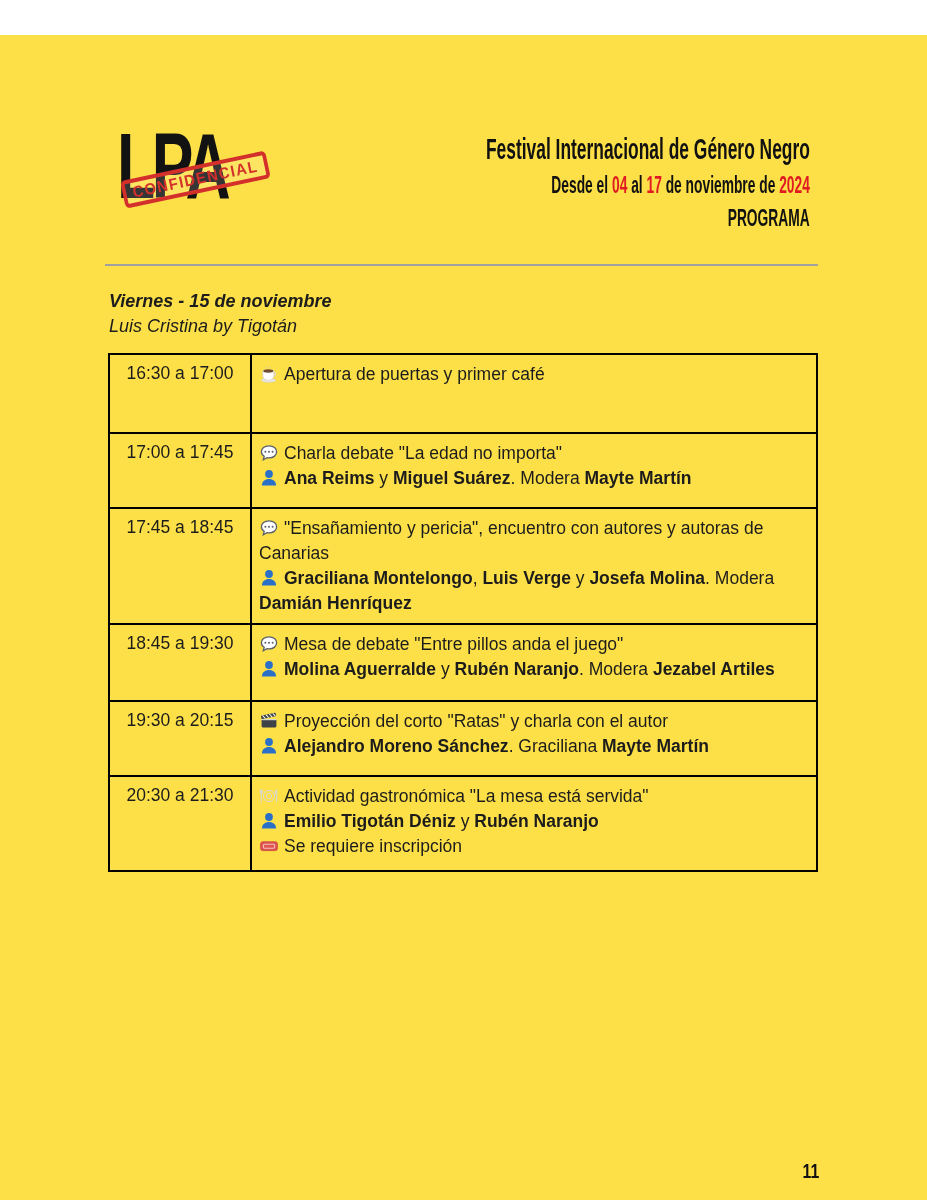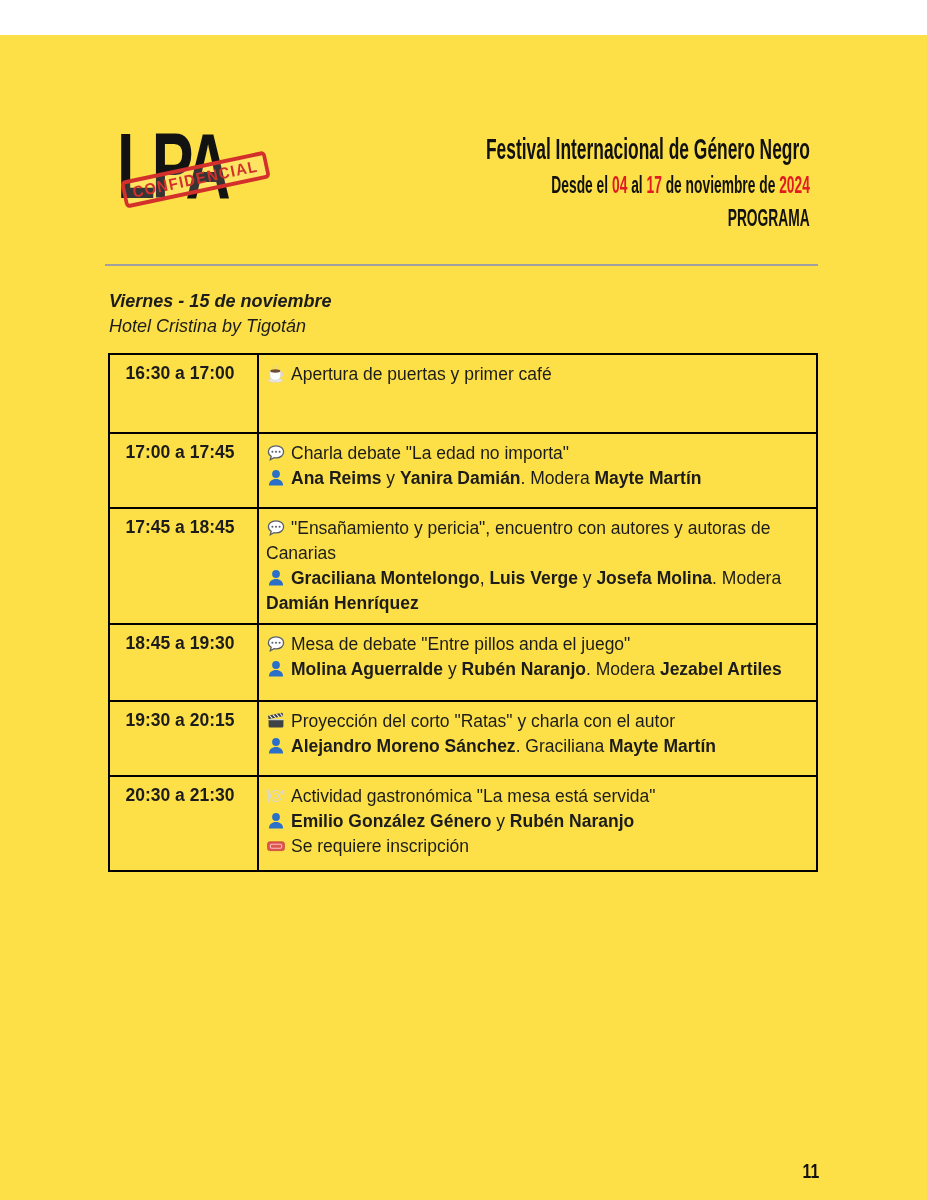--- a/index.html
+++ b/index.html
@@ -36,21 +36,21 @@
   .divider { position:absolute; left:105px; width:713px; top:229px; height:2px; background:#a0a0a0; }
 
   
   .day-section { position:absolute; left:109px; top:254px;font-style:italic; }
   .day-title { font-size:18px; font-weight:bold; line-height:25px; }
   .venue { font-size:18px; line-height:25px; }
 
   
   .schedule { position:absolute; left:108px; top:318px; width:710px; border-collapse:collapse; table-layout:fixed; }
   .schedule td { border:2px solid #000; vertical-align:top; font-size:17.5px; }
-  .time-cell { width:136px; text-align:center; font-weight:bold; padding:8px 9px 0 2px; }
+  .time-cell { width:136px; text-align:center; font-weight:normal; padding:8px 2px 0 2px; }
   .content-cell { padding:7px 16px 7px 7px; line-height:25px; }
   .schedule tr:nth-child(1) td { height:63px; }
   .schedule tr:nth-child(2) td { height:59px; }
   .schedule tr:nth-child(3) td { height:100px; }
   .schedule tr:nth-child(4) td { height:61px; }
   .schedule tr:nth-child(5) td { height:59px; }
   .schedule tr:nth-child(6) td { height:79px;border-radius:14px; }
   .icon { display:inline-block; width:20px; height:20px; vertical-align:-4px; margin-right:5px; }
   .icon svg { display:block; width:20px; height:20px; }
   .b { font-weight:bold; }
@@ -79,21 +79,21 @@
       <div class="h-line h-prog">
         <span class="cond">PROGRAMA</span>
       </div>
     </div>
   </header>
 
   <div class="divider"></div>
 
   <section class="day-section">
     <div class="day-title">Viernes - 15 de noviembre</div>
-    <div class="venue">Hotel Cristina by Tigotán</div>
+    <div class="venue">Luis Cristina by Tigotán</div>
   </section>
 
   <table class="schedule">
     <tbody>
         <tr>
           <td class="time-cell">16:30 a 17:00</td>
           <td class="content-cell">
             <div class="event-line"><span class="icon"><svg viewBox="0 0 20 20">
                   <ellipse cx="9.5" cy="16.3" rx="7.2" ry="1.9" fill="#ece9e6" stroke="#d2cdc7" stroke-width="0.6"></ellipse>
                   <path d="M3.8 6.8h11v5a5.5 4.6 0 0 1-11 0z" fill="#fdfdfc" stroke="#d8d2cb" stroke-width="0.8"></path>
@@ -108,21 +108,21 @@
           <td class="content-cell">
             <div class="event-line"><span class="icon"><svg viewBox="0 0 20 20">
                   <path d="M10 2.8c-4.6 0-7.6 2.7-7.6 5.9 0 1.9 1.1 3.5 2.8 4.5l-.9 3.6 3.7-2.1c.6.1 1.3.2 2 .2 4.6 0 7.6-2.7 7.6-6.1S14.6 2.8 10 2.8z" fill="#fff" stroke="#575f68" stroke-width="1.3"></path>
                   <circle cx="6.4" cy="8.8" r="1" fill="#575f68"></circle>
                   <circle cx="10" cy="8.8" r="1" fill="#575f68"></circle>
                   <circle cx="13.6" cy="8.8" r="1" fill="#575f68"></circle>
                 </svg></span><span>Charla debate "La edad no importa"</span></div>
             <div class="event-line"><span class="icon"><svg viewBox="0 0 20 20">
                   <circle cx="10" cy="6" r="3.9" fill="#2a70c8"></circle>
                   <path d="M2.9 17.6c0-4.2 3.2-6.5 7.1-6.5s7.1 2.3 7.1 6.5z" fill="#2a70c8"></path>
-                </svg></span><span class="b">Ana Reims</span><span> y </span><span class="b">Yanira Damián</span><span>. Modera </span><span class="b">Mayte Martín</span></div>
+                </svg></span><span class="b">Ana Reims</span><span> y </span><span class="b">Miguel Suárez</span><span>. Modera </span><span class="b">Mayte Martín</span></div>
           </td>
         </tr>
         <tr>
           <td class="time-cell">17:45 a 18:45</td>
           <td class="content-cell">
             <div class="event-line"><span class="icon"><svg viewBox="0 0 20 20">
                   <path d="M10 2.8c-4.6 0-7.6 2.7-7.6 5.9 0 1.9 1.1 3.5 2.8 4.5l-.9 3.6 3.7-2.1c.6.1 1.3.2 2 .2 4.6 0 7.6-2.7 7.6-6.1S14.6 2.8 10 2.8z" fill="#fff" stroke="#575f68" stroke-width="1.3"></path>
                   <circle cx="6.4" cy="8.8" r="1" fill="#575f68"></circle>
                   <circle cx="10" cy="8.8" r="1" fill="#575f68"></circle>
                   <circle cx="13.6" cy="8.8" r="1" fill="#575f68"></circle>
@@ -170,21 +170,21 @@
           <td class="content-cell">
             <div class="event-line"><span class="icon"><svg viewBox="0 0 20 20" fill="none" stroke="#d7d7d7" stroke-width="1">
                   <circle cx="10" cy="10" r="5.6"></circle>
                   <circle cx="10" cy="10" r="2.6"></circle>
                   <path d="M2.3 3.5v13M1.2 3.5v3.2a1.1 1.1 0 0 0 2.2 0V3.5"></path>
                   <path d="M17.7 3.5v13M17.7 3.5c-1.6.9-1.9 4.3-.4 5.3"></path>
                 </svg></span><span>Actividad gastronómica "La mesa está servida"</span></div>
             <div class="event-line"><span class="icon"><svg viewBox="0 0 20 20">
                   <circle cx="10" cy="6" r="3.9" fill="#2a70c8"></circle>
                   <path d="M2.9 17.6c0-4.2 3.2-6.5 7.1-6.5s7.1 2.3 7.1 6.5z" fill="#2a70c8"></path>
-                </svg></span><span class="b">Emilio González Género</span><span> y </span><span class="b">Rubén Naranjo</span></div>
+                </svg></span><span class="b">Emilio Tigotán Déniz</span><span> y </span><span class="b">Rubén Naranjo</span></div>
             <div class="event-line"><span class="icon"><svg viewBox="0 0 20 20">
                   <rect x="1.6" y="5.8" width="16.8" height="8.8" rx="2" fill="#df5452" stroke="#c64540" stroke-width="0.8"></rect>
                   <rect x="4.4" y="8.2" width="11.2" height="4" rx="1.2" fill="none" stroke="#f4c1b8" stroke-width="1.1"></rect>
                 </svg></span><span>Se requiere inscripción</span></div>
           </td>
         </tr>
       </tbody>
   </table>
 
   <div class="page-number">

